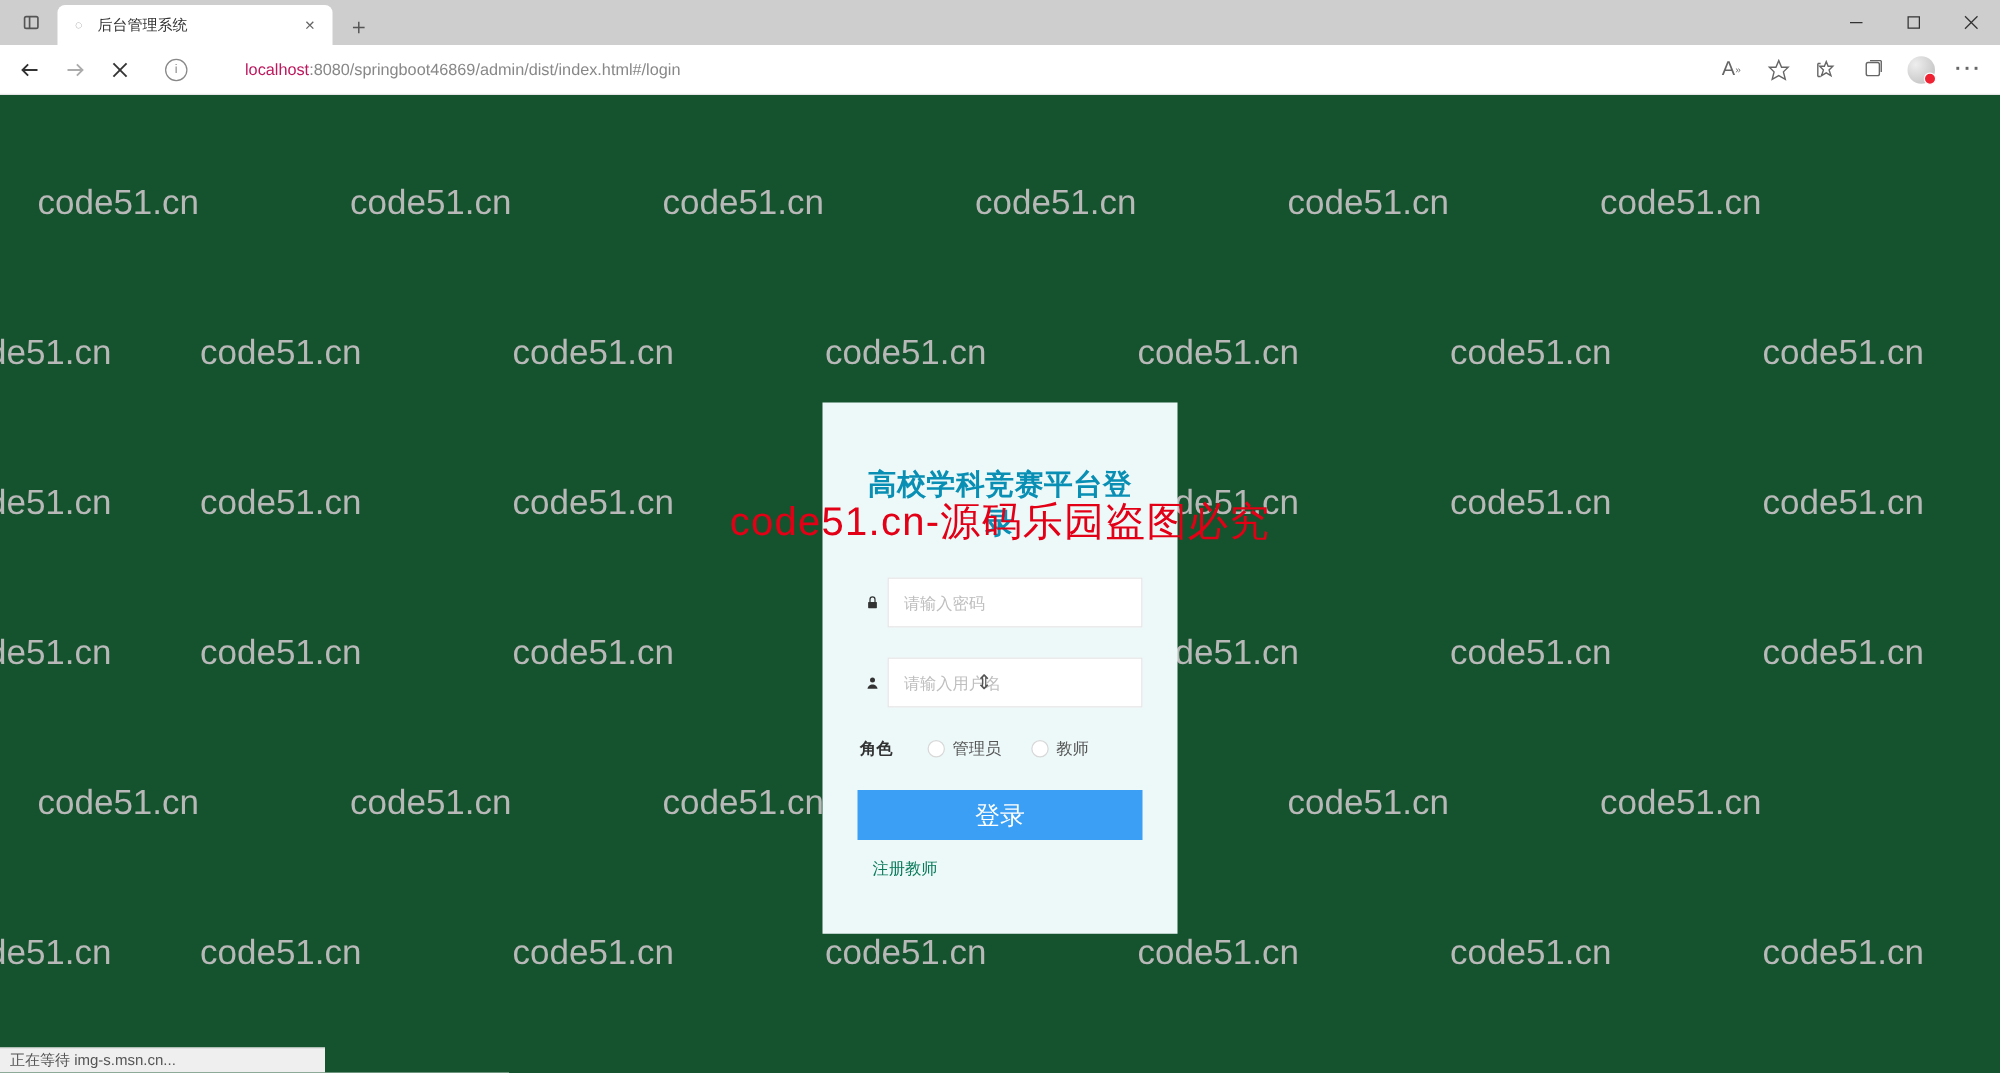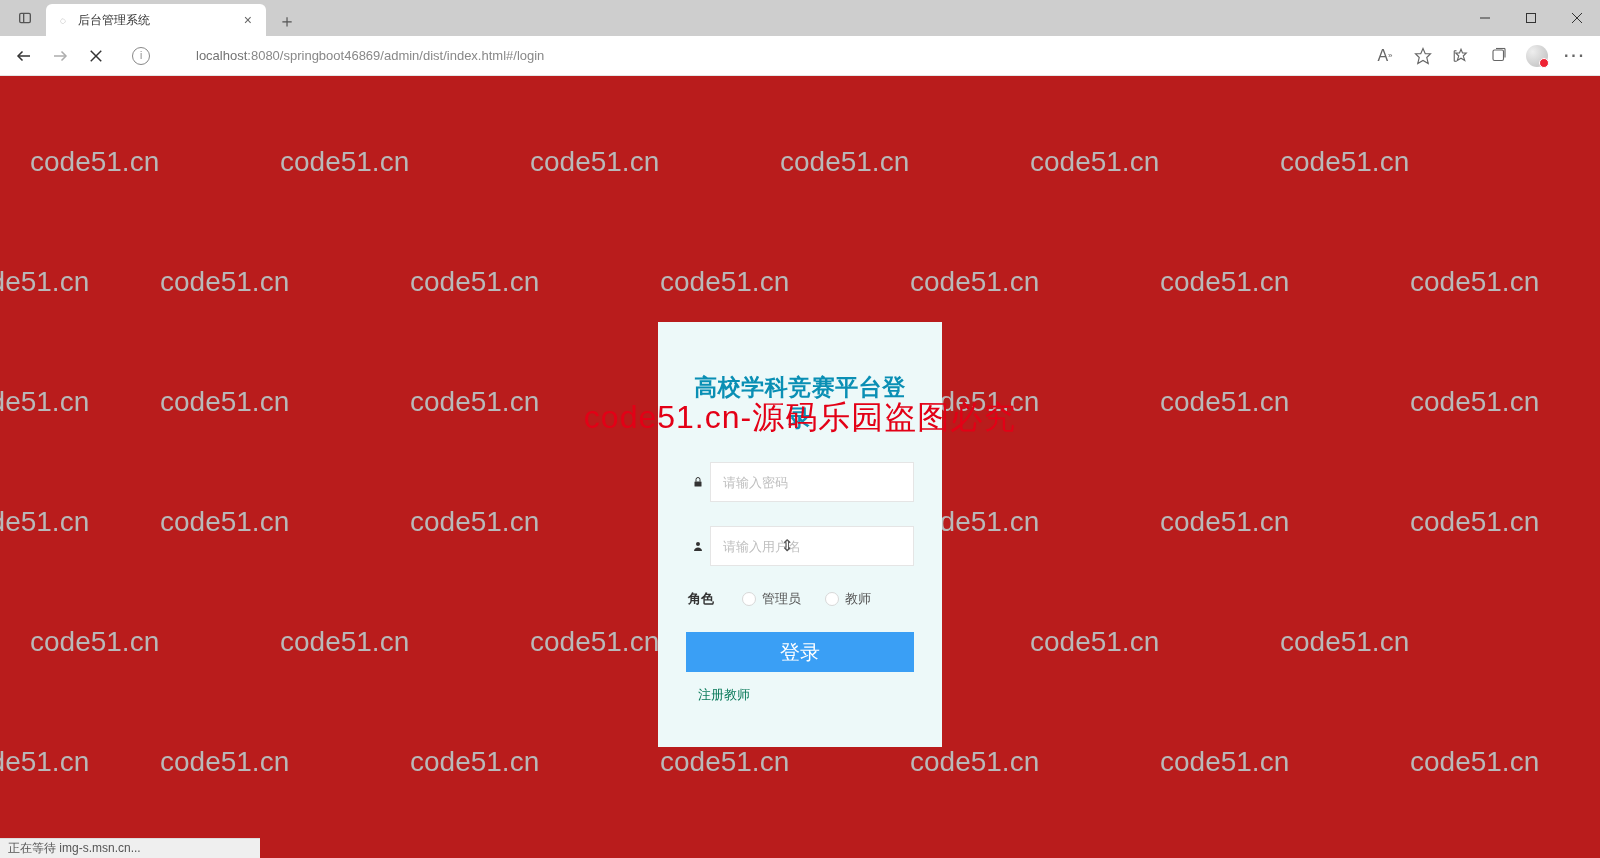--- a/index.html
+++ b/index.html
@@ -119,21 +119,21 @@
   height: 18px;
   border: 1px solid #888;
   border-radius: 50%;
   display: flex;
   align-items: center;
   justify-content: center;
   font-size: 10px;
   margin-right: 10px;
   color: #888;
 }
-.url-text .host { color: #737373; padding-left: 36px; }
+.url-text .host { color: #be185d; padding-left: 36px; }
 .url-text .path { color: #888; }
 .toolbar-icons {
   display: flex;
   align-items: center;
   gap: 4px;
 }
 .toolbar-icons .ticon {
   width: 34px;
   height: 32px;
   display: flex;
@@ -161,21 +161,21 @@
   border: 1px solid #fff;
 }
 
 
 .page {
   position: absolute;
   top: 76px;
   left: 0;
   right: 0;
   bottom: 0;
-  background: #b91c1c;
+  background: #14532d;
 }
 
 
 .watermark {
   position: absolute;
   font-size: 28px;
   color: #b8b8b8;
   font-family: Arial, sans-serif;
   pointer-events: none;
   user-select: none;

